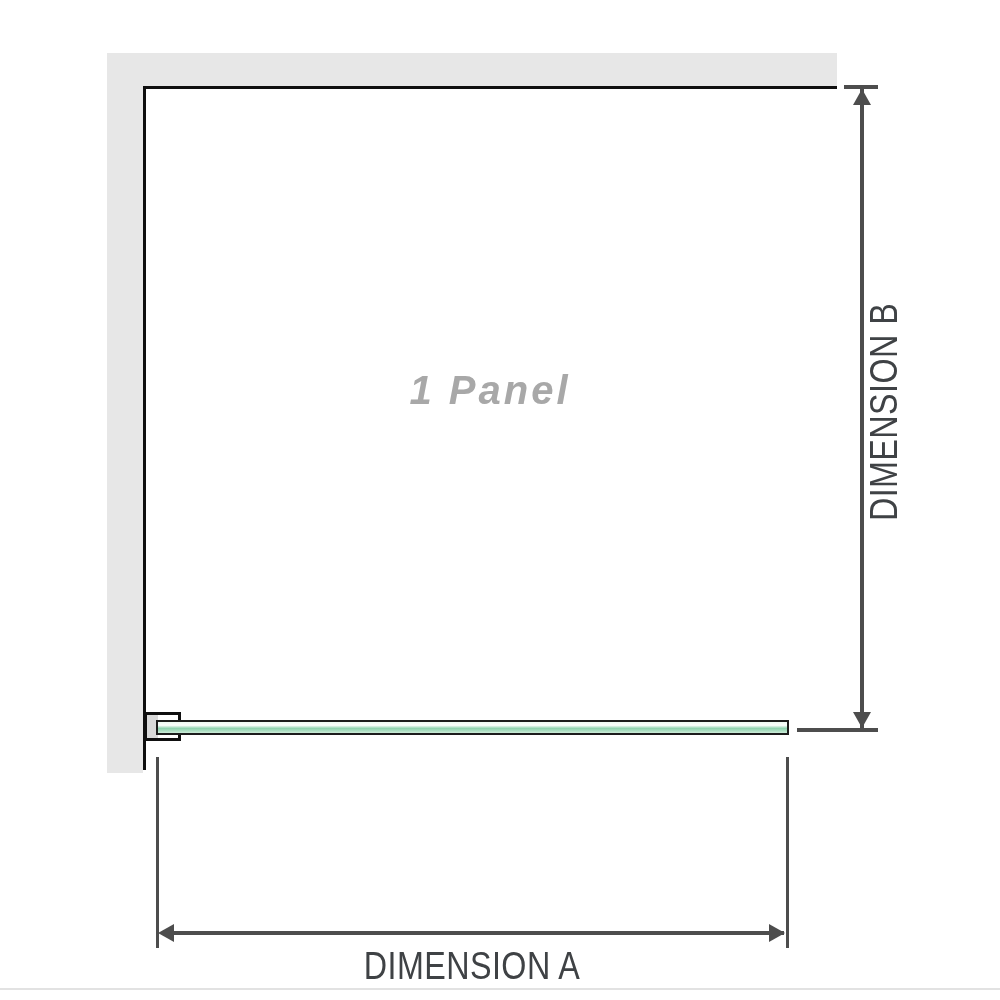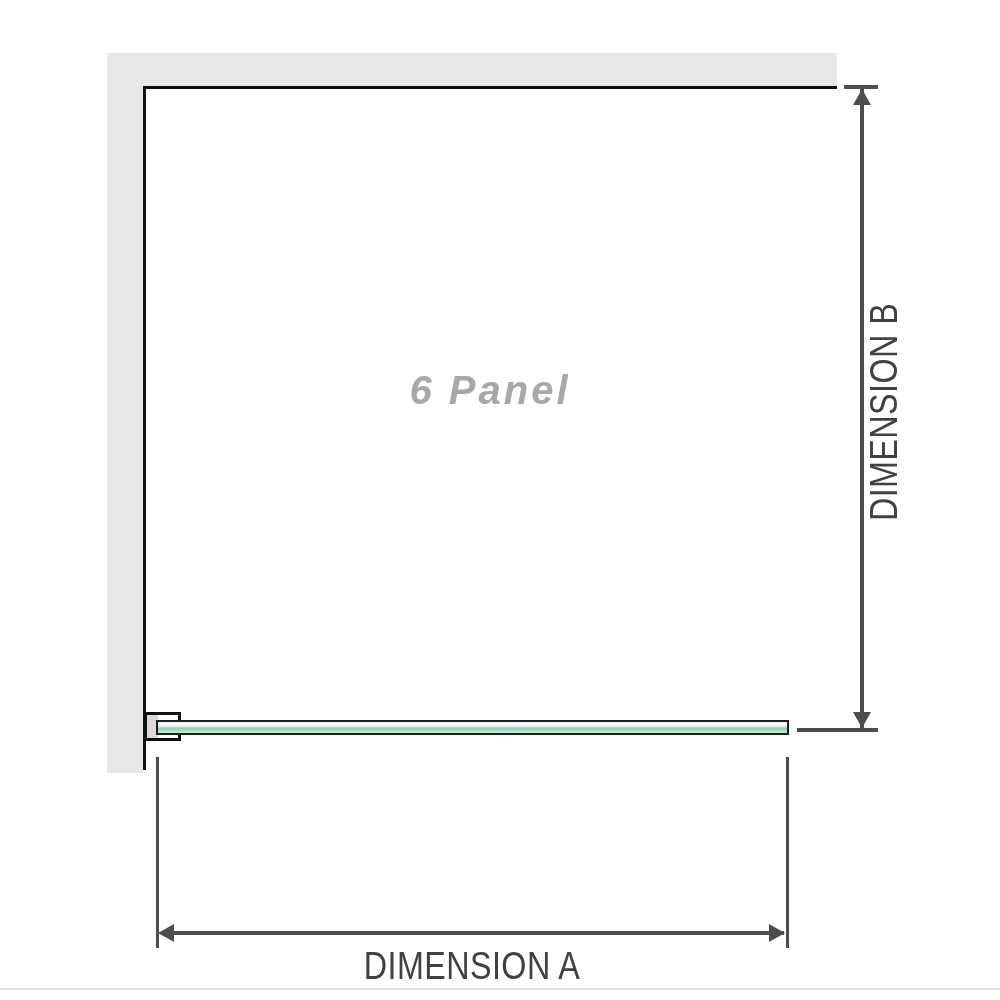--- a/index.html
+++ b/index.html
@@ -100,21 +100,21 @@
 </head>
 <body>
 
 <div class="canvas">
 
   <div class="abs wall-top"></div>
   <div class="abs wall-left"></div>
   <div class="abs wall-edge-top"></div>
   <div class="abs wall-edge-left"></div>
 
-  <div class="abs panel-label">6 Panel</div>
+  <div class="abs panel-label">1 Panel</div>
 
   <div class="abs bracket">
     <div class="bracket-pad"></div>
   </div>
   <div class="abs glass"></div>
 
   <div class="abs dim dimb-tick-top"></div>
   <div class="abs dim dimb-tick-bottom"></div>
   <div class="abs dim dimb-line"></div>
   <div class="abs tri tri-up"></div>

